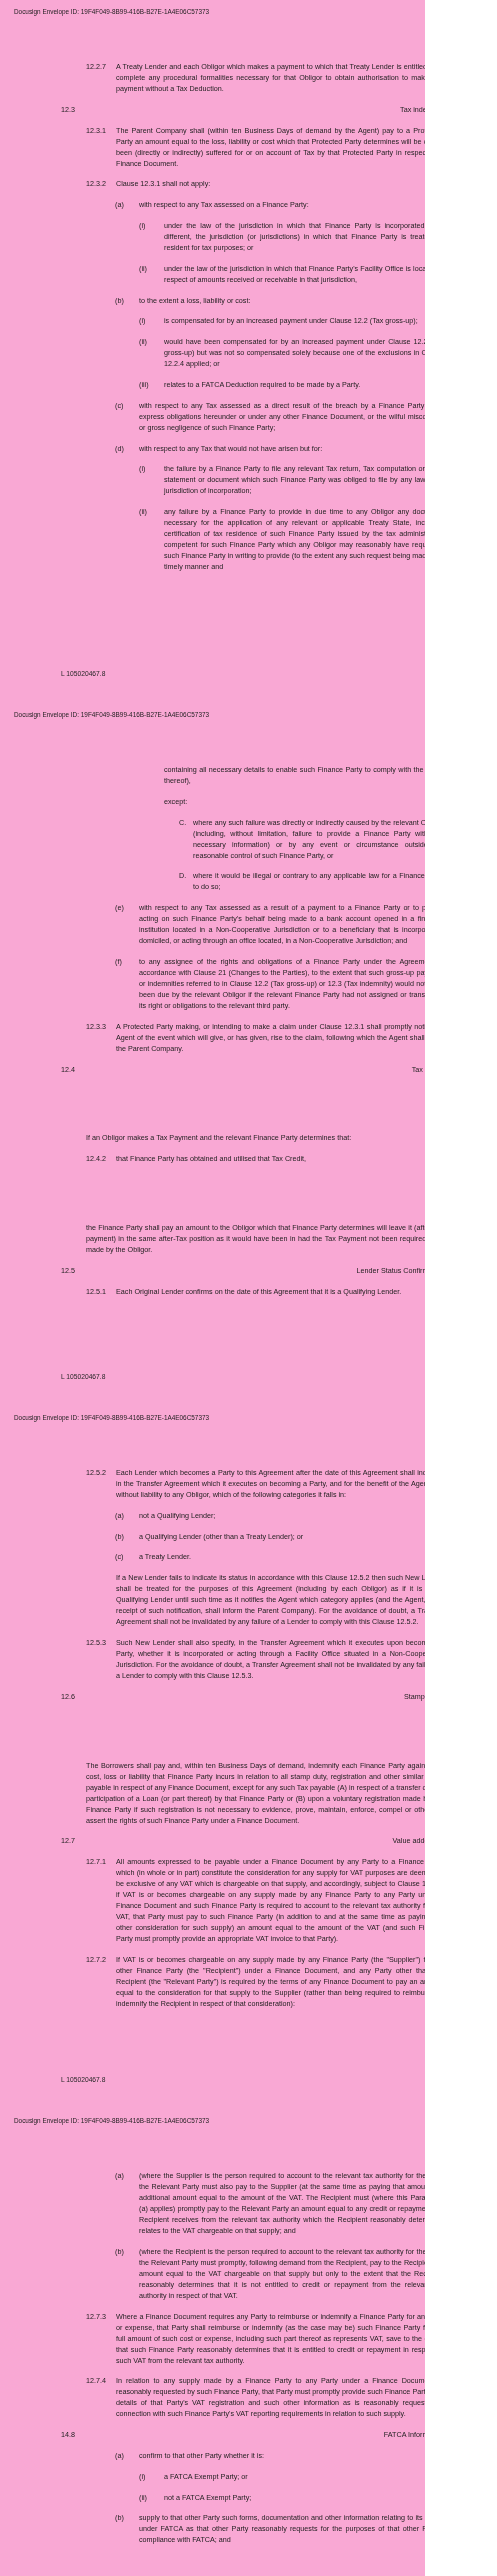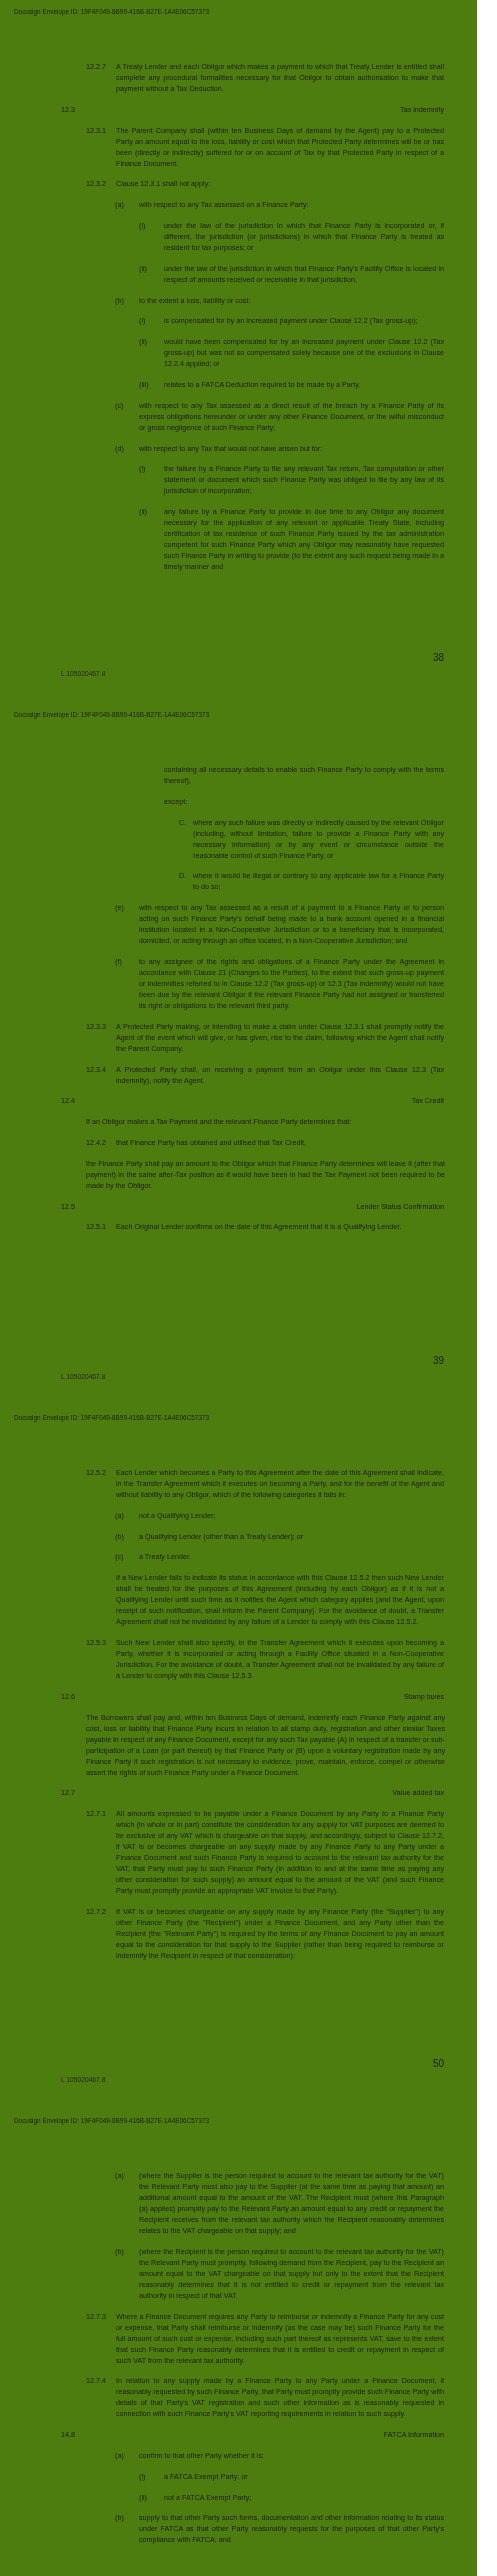--- a/index.html
+++ b/index.html
@@ -6,23 +6,23 @@
     margin: 0;
     padding: 0;
     background: #ffffff;
   }
   #doc {
     width: 497px;
     font-family: "Liberation Sans", sans-serif;
   }
   .page {
     position: relative;
-    width: 477px;
+    width: 425px;
     height: 703px;
-    background: #4d7c0f;
+    background: #f9a8d4;
     overflow: hidden;
   }
   .env {
     position: absolute;
     left: 14px;
     top: 8.2px;
     font-size: 6.4px;
     color: #1e1e1e;
     white-space: nowrap;
   }
@@ -44,21 +44,21 @@
 
   .section      { margin-left: 61px; width: 383px; }
   .section .m   { width: 24px; }
   .section .t   { width: 359px; text-align: right; }
 
   .clause       { margin-left: 86px; width: 359px; }
   .clause .m    { width: 30px; }
   .clause .t    { width: 328px; }
 
   .para         { margin-left: 86px; width: 359px; }
-  .para .t      { width: 359px; }
+  .para .t      { width: 359px; margin-top: 48px; }
 
   .para-clause      { margin-left: 116px; width: 328px; justify-content: center; }
   .para-clause .t   { width: 328px; }
 
   .l1       { margin-left: 115px; width: 329px; }
   .l1 .m    { width: 24px; }
   .l1 .t    { width: 305px; }
 
   .l2       { margin-left: 139px; width: 305px; }
   .l2 .m    { width: 25px; }
@@ -184,24 +184,20 @@
           <span class="t">with respect to any Tax assessed as a result of a payment to a Finance Party or to person acting on such Finance Party's behalf being made to a bank account opened in a financial institution located in a Non-Cooperative Jurisdiction or to a beneficiary that is incorporated, domiciled, or acting through an office located, in a Non-Cooperative Jurisdiction; and</span>
         </div>
         <div class="blk l1">
           <span class="m">(f)</span>
           <span class="t">to any assignee of the rights and obligations of a Finance Party under the Agreement in accordance with Clause 21 (Changes to the Parties), to the extent that such gross-up payment or indemnities referred to in Clause 12.2 (Tax gross-up) or 12.3 (Tax indemnity) would not have been due by the relevant Obligor if the relevant Finance Party had not assigned or transferred its right or obligations to the relevant third party.</span>
         </div>
         <div class="blk clause">
           <span class="m">12.3.3</span>
           <span class="t">A Protected Party making, or intending to make a claim under Clause 12.3.1 shall promptly notify the Agent of the event which will give, or has given, rise to the claim, following which the Agent shall notify the Parent Company.</span>
         </div>
-        <div class="blk clause">
-          <span class="m">12.3.4</span>
-          <span class="t">A Protected Party shall, on receiving a payment from an Obligor under this Clause 12.3 (Tax indemnity), notify the Agent.</span>
-        </div>
         <div class="blk section">
           <span class="m">12.4</span>
           <span class="t">Tax Credit</span>
         </div>
         <div class="blk para">
           <span class="t">If an Obligor makes a Tax Payment and the relevant Finance Party determines that:</span>
         </div>
         <div class="blk clause">
           <span class="m">12.4.2</span>
           <span class="t">that Finance Party has obtained and utilised that Tax Credit,</span>

